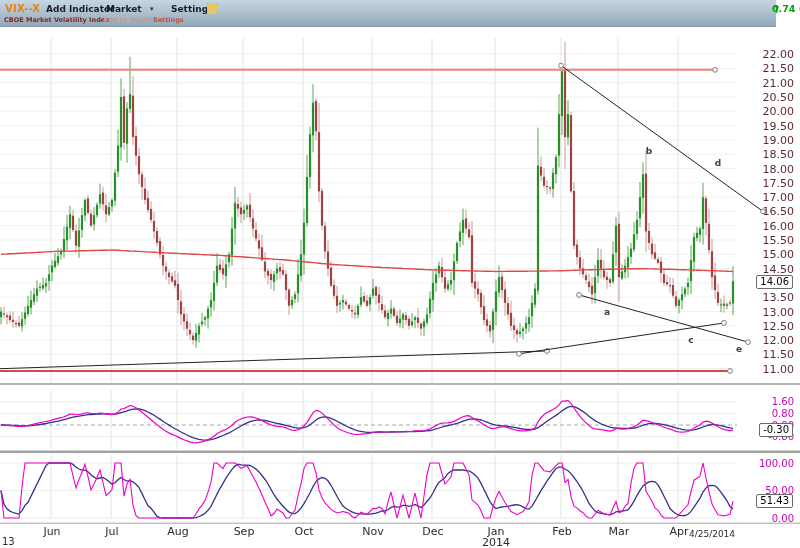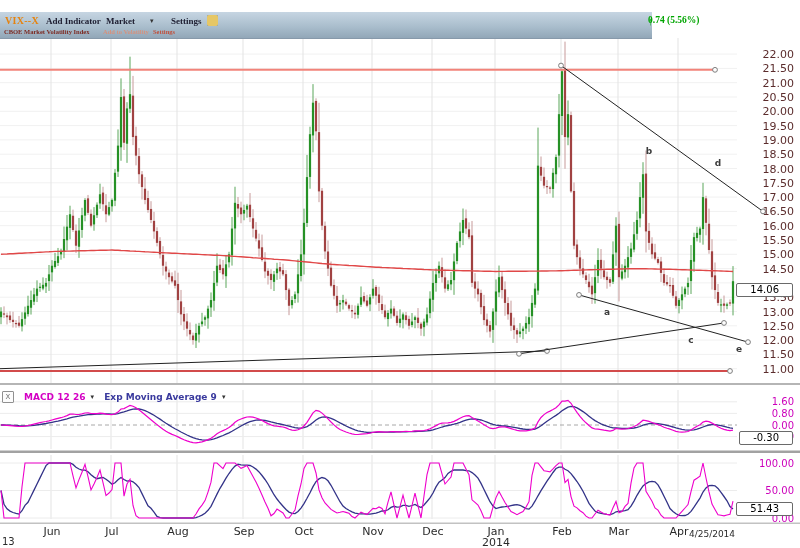--- a/index.html
+++ b/index.html
@@ -1,40 +1,40 @@
 <!DOCTYPE html>
 <html><head>
 <meta charset="utf-8">
 <style>
   html,body{margin:0;padding:0;background:#fff;}
   .app{position:relative;width:800px;height:548px;background:#fff;overflow:hidden;
        font-family:"DejaVu Sans","Liberation Sans",sans-serif;}
-  .topbar{position:absolute;top:12px;left:0;width:652px;height:26px;
+  .topbar{position:absolute;top:0;left:0;width:776px;height:26px;
           background:linear-gradient(#c6d5e2,#aabecd 55%,#92a7b8);
-          border-bottom:1px solid #8799aa;z-index:5;font-family:Liberation Serif, serif;}
+          border-bottom:1px solid #8799aa;z-index:5;}
   .topbar span{position:absolute;white-space:nowrap;}
   .sym{left:5px;top:3px;font-size:10px;font-weight:bold;color:#e5830f;letter-spacing:.3px;}
   .t1{top:4px;font-size:9px;font-weight:bold;color:#1d1d30;}
   .arrow{font-size:7px;color:#333;}
   .chg{right:4px;top:3px;font-size:9.5px;font-weight:bold;color:#00a500;}
   .chg .up{color:#00b400;font-size:11px;}
   .icons{position:absolute;left:207px;top:3px;display:flex;gap:7px;}
   .tbicon{width:11px;height:11px;border-radius:2px;display:inline-block;
           font-size:8px;line-height:11px;text-align:center;color:#fff;font-weight:bold;}
   .t2{top:16px;font-size:6.5px;font-weight:bold;}
   .paneheader{position:absolute;z-index:4;white-space:nowrap;}
   .paneheader span{vertical-align:middle;}
   .xbox{display:inline-block;width:10px;height:10px;border:1px solid #909090;background:#fcfcfc;
         color:#707070;font-size:7px;line-height:10px;text-align:center;margin-right:5px;border-radius:1px;}
   .magenta{color:#d400c4;font-weight:bold;font-size:9px;}
   .navy{color:#3a3a9e;font-weight:bold;font-size:9px;}
   .ph-label{color:#222;font-weight:bold;font-size:10.5px;}
   .ma-label{color:#cc3122;font-weight:bold;font-size:10.5px;}
   .vbox{position:absolute;right:7px;background:#fff;border:1px solid #6a6a6a;border-radius:2px;
-        font-size:10px;color:#000;padding:0 13px;line-height:12px;z-index:6;margin-top:8px;}
+        font-size:10px;color:#000;padding:0 3px;line-height:12px;z-index:6;}
   svg{position:absolute;top:0;left:0;}
 </style>
 </head>
 <body>
 
 <div class="app">
 
   <svg id="chart-svg" width="800" height="548" viewBox="0 0 800 548">
       <g>
         <line x1="0" x2="737" y1="368.69999999999993" y2="368.69999999999993" stroke="#f1f1f1" stroke-width="1"></line>
@@ -703,26 +703,19 @@
     <span class="chg">
         <span class="up">↑</span> 
         <span>0.74 (5.56%)</span>
       </span>
     <span class="t2" style="left:4px;color:#7c2a22">CBOE Market Volatility Index</span>
     <span class="t2" style="left:103px;color:#d4927f">Add to Volatility</span>
     <span class="t2" style="left:153px;color:#c0503c">Settings</span>
   </div>
 
 
-  <div class="paneheader" style="left:2px;top:386px">
-    <span class="xbox">X</span>
-    <span class="magenta">MACD 12 26</span>
-    <span class="arrow">▾</span>&nbsp;
-    <span class="navy">Exp Moving Average 9</span>
-    <span class="arrow">▾</span>
-  </div>
 
 
   <div class="vbox" style="top:275px">14.06</div>
   <div class="vbox" style="top:423px">-0.30</div>
   <div class="vbox" style="top:494px">51.43</div>
 
 </div>
 
 </body></html>

